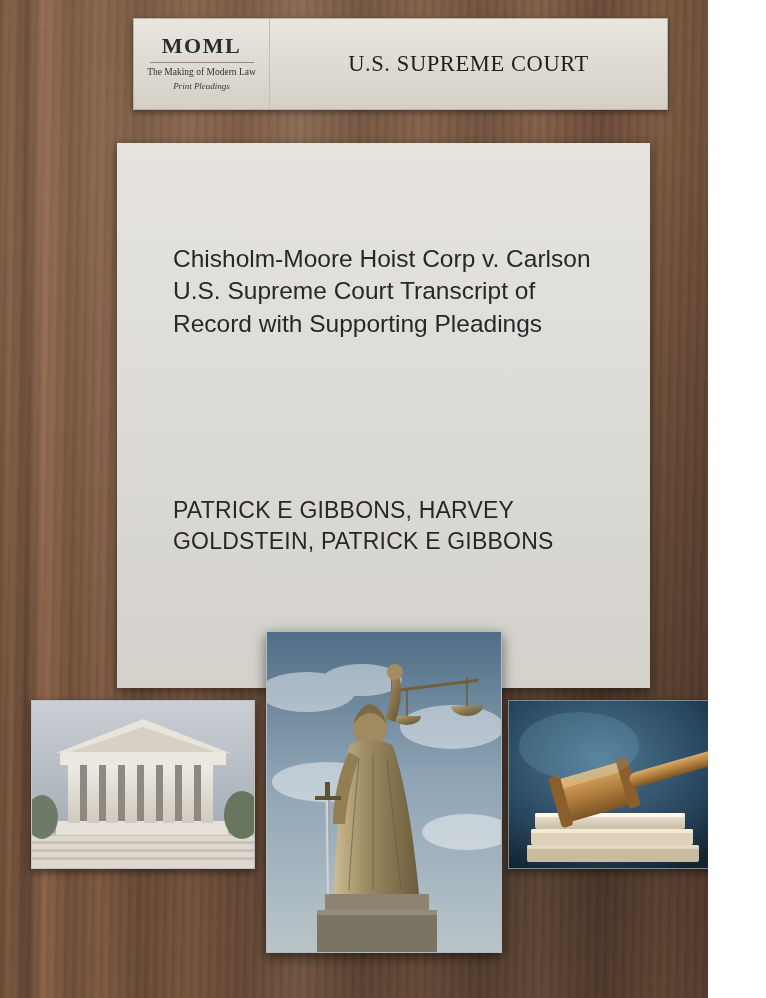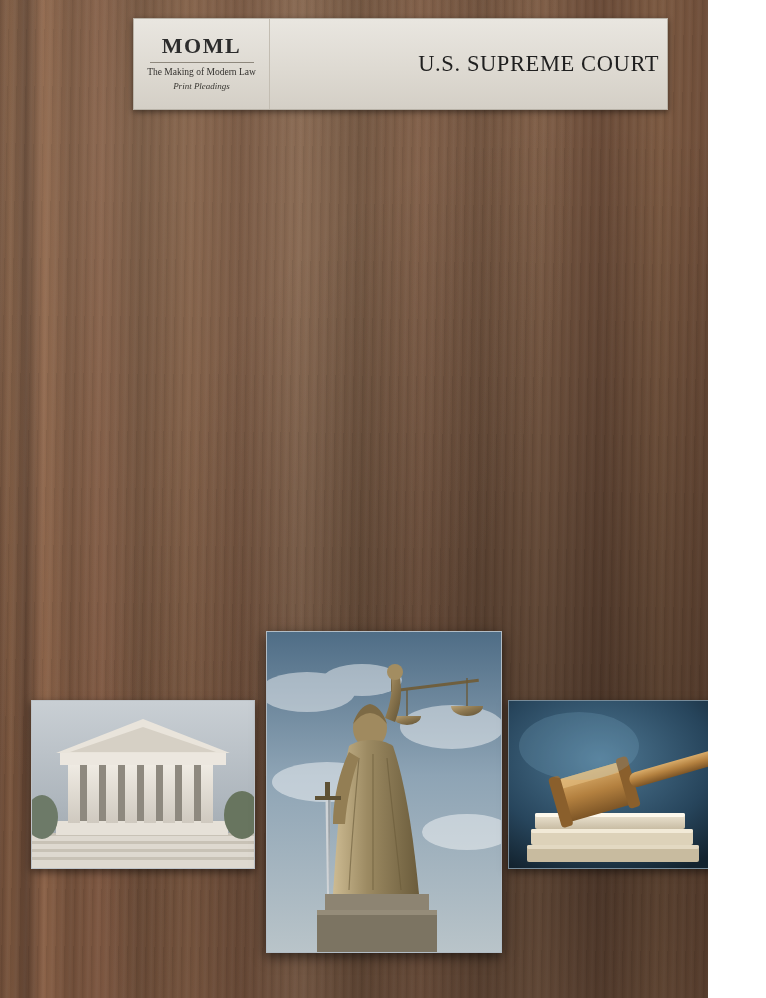--- a/index.html
+++ b/index.html
@@ -85,21 +85,21 @@
     font-family: "Liberation Serif", serif;
     font-size: 9px;
     font-style: italic;
     color: #3a3833;
     margin-top: 4px;
   }
   .header-text {
     flex: 1;
     display: flex;
     flex-direction: column;
-    align-items: flex-end;
+    align-items: center;
     justify-content: center;
     text-align: center;
     padding: 0 8px;
   }
   .header-title {
     font-family: "Liberation Serif", serif;
     font-size: 22.5px;
     letter-spacing: 0.6px;
     color: #1f1f1f;
     line-height: 1.1;
@@ -193,20 +193,28 @@
       <div class="logo-moml">MOML</div>
       <div class="logo-rule"></div>
       <div class="logo-sub">The Making of Modern Law</div>
       <div class="logo-sub-italic">Print Pleadings</div>
     </div>
     <div class="header-text">
       <div class="header-title">U.S. SUPREME COURT</div>
     </div>
   </div>
 
+  <div class="page-plate">
+    <div class="title-block">
+      <div class="doc-title">Chisholm-Moore Hoist Corp v. Carlson U.S. Supreme Court Transcript of Record with Supporting Pleadings</div>
+    </div>
+    <div class="authors-block">
+      <div class="doc-authors">PATRICK E GIBBONS, HARVEY GOLDSTEIN, PATRICK E GIBBONS</div>
+    </div>
+  </div>
 
   <div class="img-left">
     <svg width="222" height="167" viewBox="0 0 222 167" xmlns="http://www.w3.org/2000/svg">
       <defs>
         <linearGradient id="skyL" x1="0" y1="0" x2="0" y2="1">
           <stop offset="0%" stop-color="#c9cfd4"></stop>
           <stop offset="60%" stop-color="#aeb6bd"></stop>
           <stop offset="100%" stop-color="#9aa2a8"></stop>
         </linearGradient>
         <linearGradient id="stoneL" x1="0" y1="0" x2="0" y2="1">

